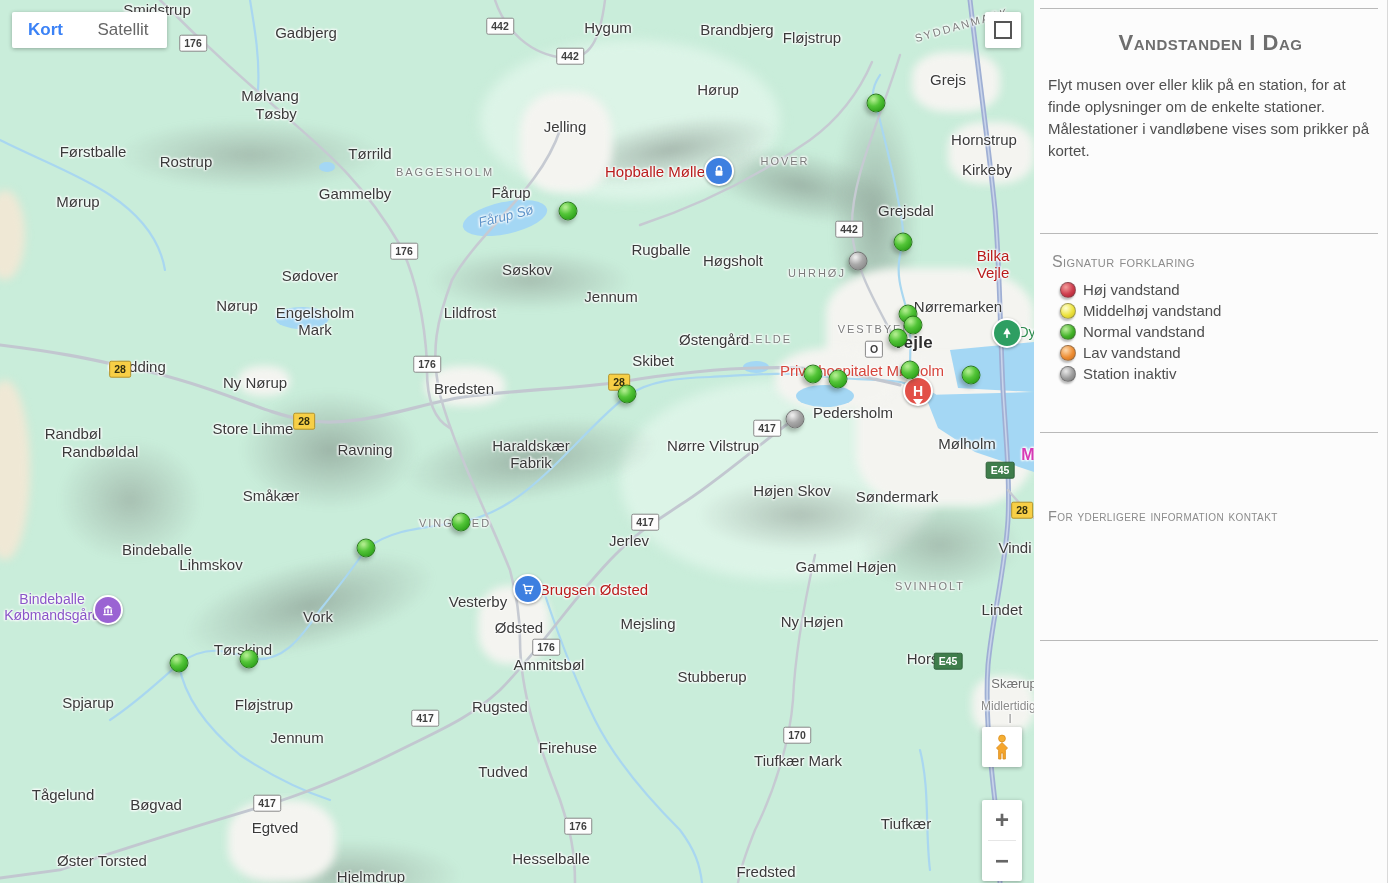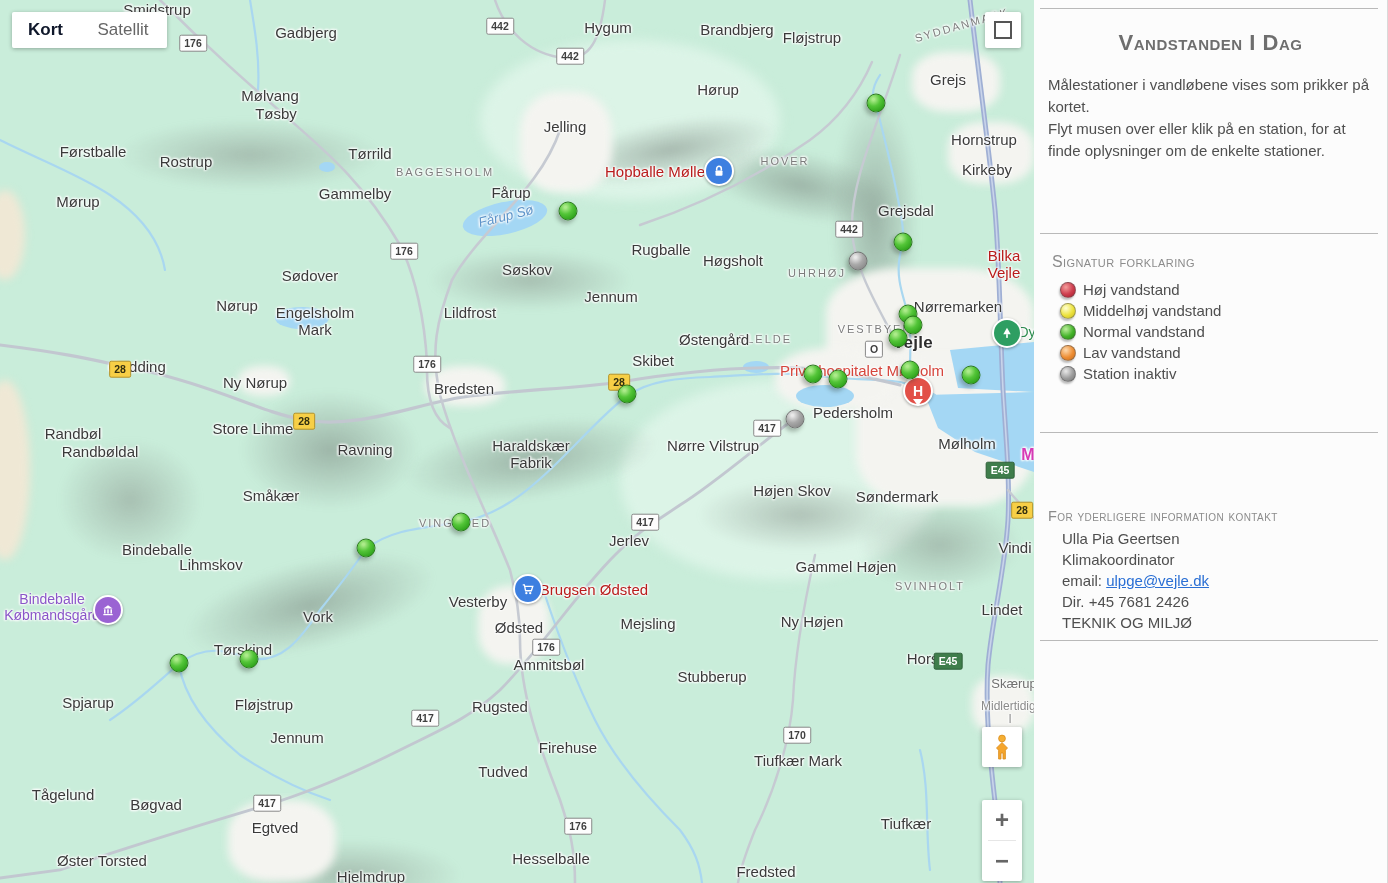--- a/index.html
+++ b/index.html
@@ -44,21 +44,21 @@
   .poi{position:absolute;width:26px;height:26px;border-radius:50%;transform:translate(-50%,-50%);z-index:40;
     border:2px solid #fff;box-shadow:0 1px 3px rgba(0,0,0,.35);display:flex;align-items:center;justify-content:center;cursor:pointer;}
   .poi svg{width:14px;height:14px;}
   .poi .hosp-h{color:#fff;font-weight:700;font-size:14px;}
   .poi.tail::after{content:"";position:absolute;left:50%;bottom:-7px;transform:translateX(-50%);
     border:5px solid transparent;border-top:7px solid #fff;}
 
   
   .mt-wrap{position:absolute;left:12px;top:12px;z-index:60;display:flex;box-shadow:0 1px 4px rgba(0,0,0,.3);border-radius:2px;overflow:hidden;}
   .mt-btn{background:#fff;height:36px;display:flex;align-items:center;justify-content:center;font-size:17px;cursor:pointer;}
-  .mt-btn.kort{width:67px;font-weight:600;color:#0f172a;}
+  .mt-btn.kort{width:67px;font-weight:600;color:#3b82f6;}
   .mt-btn.sat{width:88px;color:#666;}
   .fs-btn{position:absolute;left:985px;top:12px;width:36px;height:36px;background:#fff;border-radius:2px;z-index:60;
     box-shadow:0 1px 4px rgba(0,0,0,.3);cursor:pointer;}
   .fs-btn span{position:absolute;width:8px;height:8px;border:2px solid #555;}
   .fs-btn .tl{left:9px;top:9px;border-right:none;border-bottom:none;}
   .fs-btn .tr{right:9px;top:9px;border-left:none;border-bottom:none;}
   .fs-btn .bl{left:9px;bottom:9px;border-right:none;border-top:none;}
   .fs-btn .br{right:9px;bottom:9px;border-left:none;border-top:none;}
   .pegman{position:absolute;left:982px;top:727px;width:40px;height:40px;background:#fff;border-radius:2px;z-index:60;
     box-shadow:0 1px 4px rgba(0,0,0,.3);display:flex;align-items:center;justify-content:center;cursor:grab;}
@@ -183,21 +183,21 @@
         <div class="map-label l-area" style="left: 445px; top: 172px;">BAGGESHOLM</div>
         <div class="map-label l-blue" style="left: 655px; top: 172px;">Hopballe Mølle</div>
         <div class="map-label l-area" style="left: 785px; top: 161px;">HOVER</div>
         <div class="map-label l-town" style="left: 511px; top: 193px;">Fårup</div>
         <div class="map-label l-town" style="left: 355px; top: 194px;">Gammelby</div>
         <div class="map-label l-town" style="left: 78px; top: 202px;">Mørup</div>
         <div class="map-label l-town" style="left: 906px; top: 211px;">Grejsdal</div>
         <div class="map-label l-water" style="left: 506px; top: 216px; transform: translate(-50%, -50%) rotate(-14deg);">Fårup Sø</div>
         <div class="map-label l-town" style="left: 661px; top: 250px;">Rugballe</div>
         <div class="map-label l-town" style="left: 733px; top: 261px;">Høgsholt</div>
-        <div class="map-label l-blue" style="left: 993px; top: 265px; margin-left: 11px;">Bilka Vejle</div>
+        <div class="map-label l-blue" style="left: 993px; top: 265px;">Bilka Vejle</div>
         <div class="map-label l-town" style="left: 527px; top: 270px;">Søskov</div>
         <div class="map-label l-area" style="left: 817px; top: 273px;">UHRHØJ</div>
         <div class="map-label l-town" style="left: 310px; top: 276px;">Sødover</div>
         <div class="map-label l-town" style="left: 611px; top: 297px;">Jennum</div>
         <div class="map-label l-town" style="left: 237px; top: 306px;">Nørup</div>
         <div class="map-label l-town" style="left: 958px; top: 307px;">Nørremarken</div>
         <div class="map-label l-town" style="left: 470px; top: 313px;">Lildfrost</div>
         <div class="map-label l-town" style="left: 315px; top: 322px;">Engelsholm
 Mark</div>
         <div class="map-label l-area" style="left: 875px; top: 329px;">VESTBYEN</div>
@@ -357,22 +357,22 @@
       <div class="zb">+</div>
       <div class="zdiv"></div>
       <div class="zb">−</div>
     </div>
   </div>
 
   <div class="sidebar">
     <div class="sb-div" style="top:8px;"></div>
     <div class="sb-title">Vandstanden I Dag</div>
     <div class="sb-intro">
+      <p>Flyt musen over eller klik på en station, for at finde oplysninger om de enkelte stationer.</p>
       <p>Målestationer i vandløbene vises som prikker på kortet.</p>
-      <p>Flyt musen over eller klik på en station, for at finde oplysninger om de enkelte stationer.</p>
     </div>
     <div class="sb-div" style="top:233px;"></div>
 
     <div class="sb-h legend-h">Signatur forklaring</div>
     <div class="legend-list" id="legend-list">
         <div class="legend-row">
           <span class="legend-dot ld-red"></span>
           <span class="legend-label">Høj vandstand</span>
         </div>
         <div class="legend-row">
@@ -388,24 +388,15 @@
           <span class="legend-label">Lav vandstand</span>
         </div>
         <div class="legend-row">
           <span class="legend-dot ld-gray"></span>
           <span class="legend-label">Station inaktiv</span>
         </div>
       </div>
     <div class="sb-div" style="top:432px;"></div>
 
     <div class="sb-h contact-h">For yderligere information kontakt</div>
-    <div class="contact-lines">
-      <div>Ulla Pia Geertsen</div>
-      <div>Klimakoordinator</div>
-      <div>
-        <span>email: </span><a>ulpge@vejle.dk</a>
-      </div>
-      <div>Dir. +45 7681 2426</div>
-      <div>TEKNIK OG MILJØ</div>
-    </div>
     <div class="sb-div" style="top:640px;"></div>
   </div>
 </div>
 
 </body></html>

